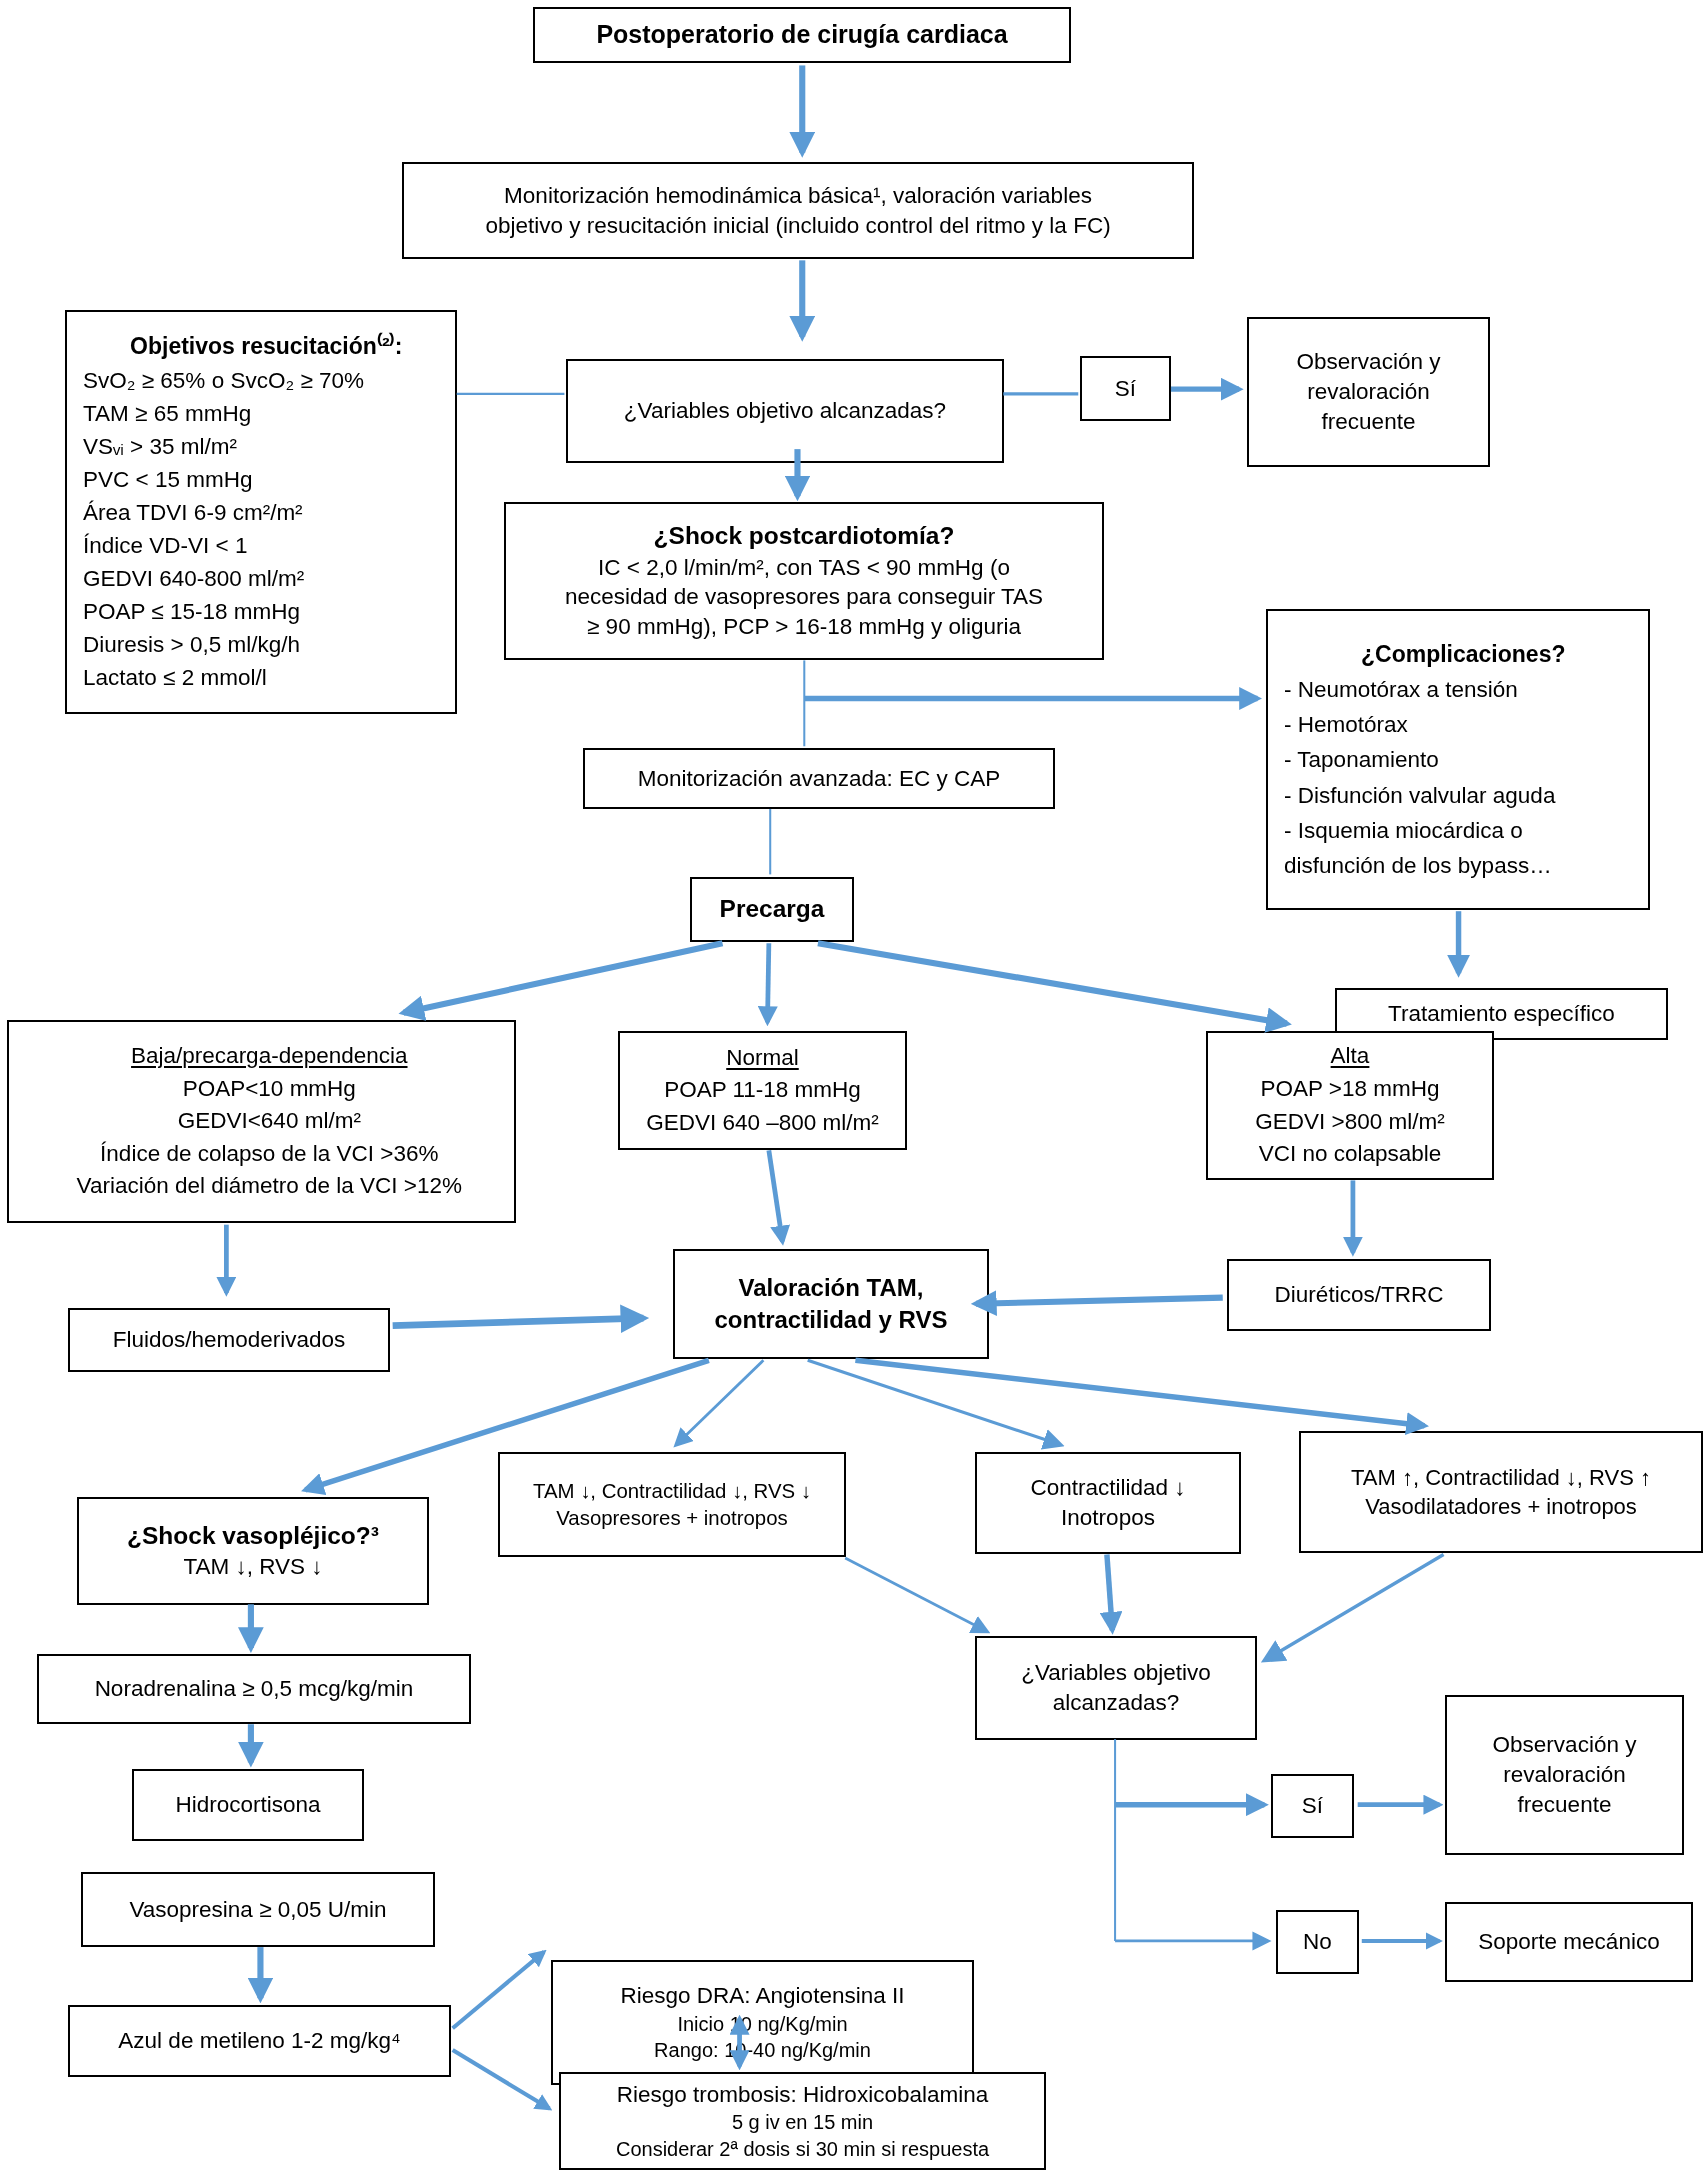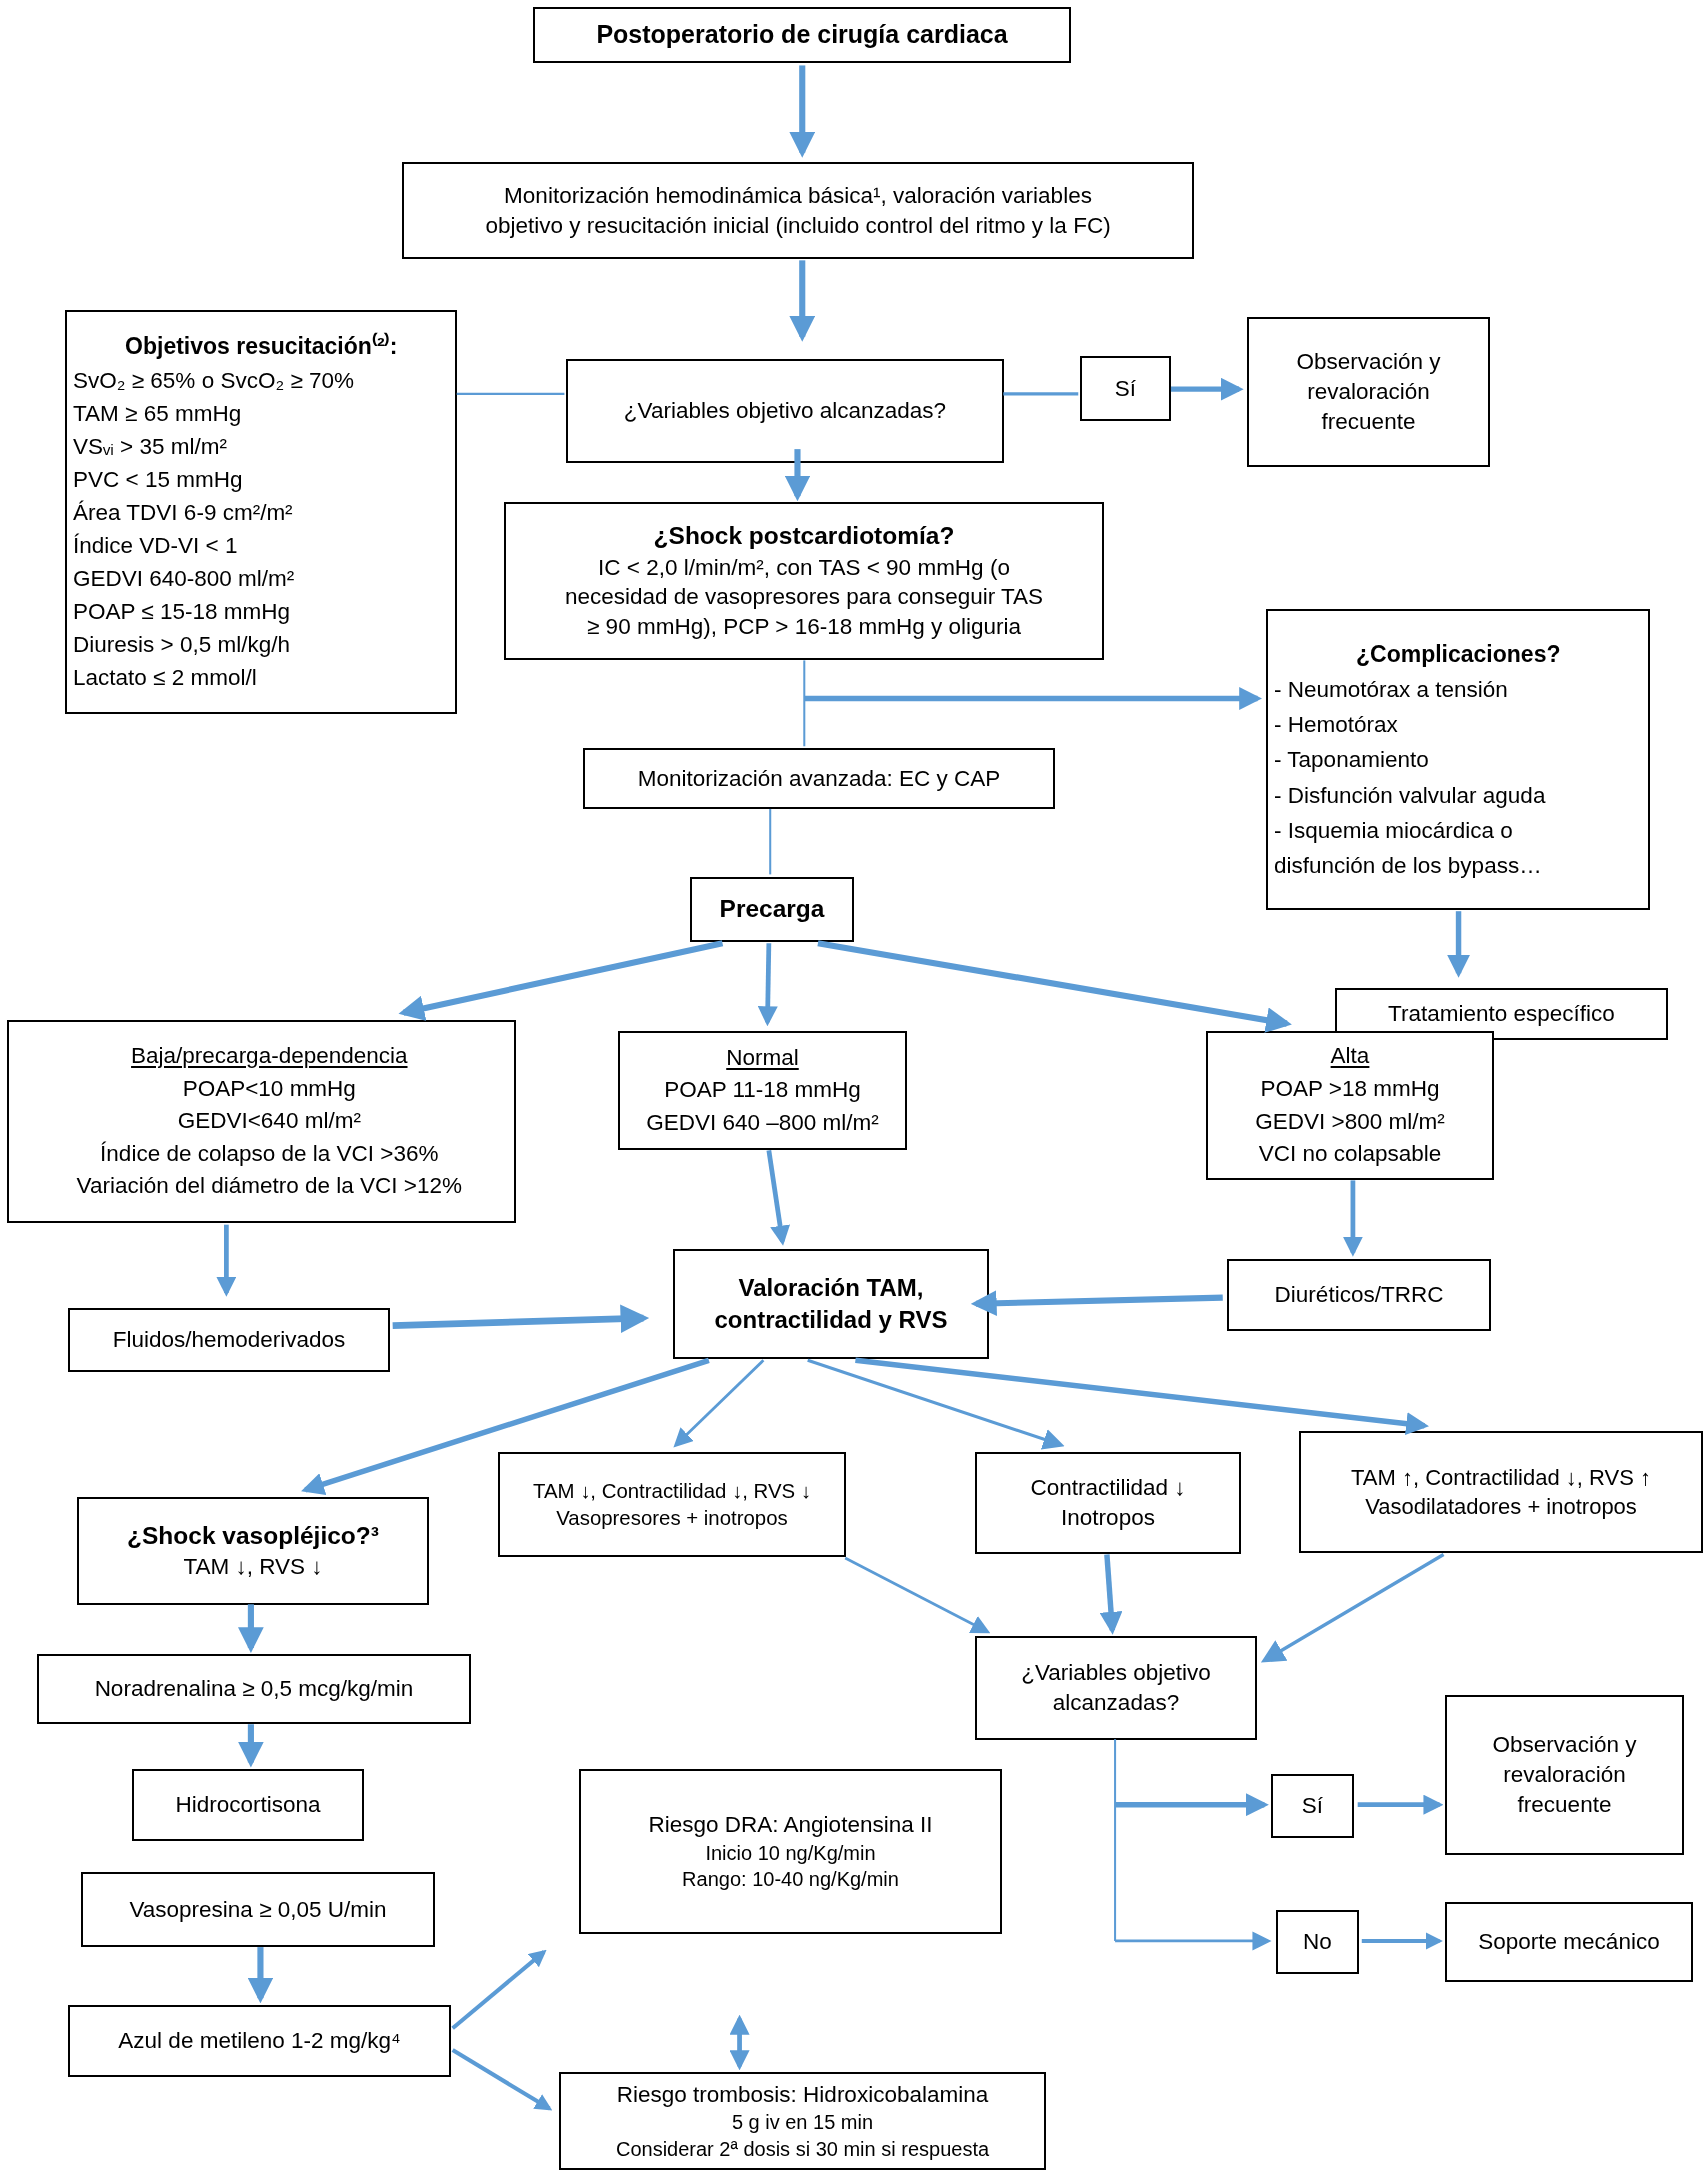--- a/index.html
+++ b/index.html
@@ -4,21 +4,21 @@
 <style>
   html,body{margin:0;padding:0;background:#ffffff;}
   #canvas{position:relative;width:1704px;height:2172px;background:#ffffff;
           font-family:"Liberation Sans",sans-serif;color:#000;overflow:hidden;}
   .box{position:absolute;background:#ffffff;border:2.7px solid #000;box-sizing:border-box;
        display:flex;flex-direction:column;align-items:center;justify-content:center;
        text-align:center;font-size:22.5px;line-height:1.32;z-index:1;}
   .box.thin{border-width:2px;}
   .bold{font-weight:700;}
   .ul{text-decoration:underline;text-underline-offset:2.7px;}
-  .left-list{align-items:flex-start;text-align:left;padding-left:6px;padding-right:5.5px;}
+  .left-list{align-items:flex-start;text-align:left;padding-left:16px;padding-right:5.5px;}
   .left-list .ttl{align-self:center;text-align:center;}
   .small{font-size:20px;}
   svg#arrows{position:absolute;left:0;top:0;z-index:5;pointer-events:none;}
 
   #b-title{left:533px;top:6.8px;width:538px;height:56px;font-size:25px;}
   #b-basic{left:402px;top:162px;width:792px;height:97px;}
   #b-objetivos{left:65px;top:310px;width:392px;height:404px;line-height:1.47;font-size:22.5px;}
   #b-objetivos .ttl{font-size:23px;}
   #b-variables1{left:566px;top:359px;width:438px;height:104px;}
   #b-si1{left:1080px;top:356px;width:91px;height:65px;}
@@ -43,21 +43,21 @@
   #b-tamup{left:1299px;top:1431px;width:404px;height:122px;font-size:22px;}
   #b-variables2{left:975px;top:1636px;width:282px;height:104px;}
   #b-si2{left:1271px;top:1774px;width:83px;height:64px;}
   #b-obs2{left:1445px;top:1695px;width:239px;height:160px;}
   #b-no2{left:1276px;top:1910px;width:83px;height:64px;}
   #b-soporte{left:1445px;top:1902px;width:248px;height:80px;}
   #b-norad{left:37px;top:1654px;width:434px;height:70px;}
   #b-hidro{left:132px;top:1769px;width:232px;height:72px;}
   #b-vasopresina{left:81px;top:1872px;width:354px;height:75px;}
   #b-azul{left:68px;top:2005px;width:383px;height:72px;}
-  #b-riesgodra{left:551px;top:1769px;width:423px;height:165px;margin-left:28px;}
+  #b-riesgodra{left:551px;top:1960px;width:423px;height:125px;}
   #b-trombosis{left:559px;top:2072px;width:487px;height:98px;}
 </style>
 </head>
 <body>
 
 <div id="canvas">
 
   <svg id="arrows" width="1704" height="2172" viewBox="0 0 2500 3187">
     <defs>
       <marker id="ah" viewBox="0 0 10 10" refX="8" refY="5" markerWidth="4.2" markerHeight="4.2" orient="auto-start-reverse" markerUnits="strokeWidth">

